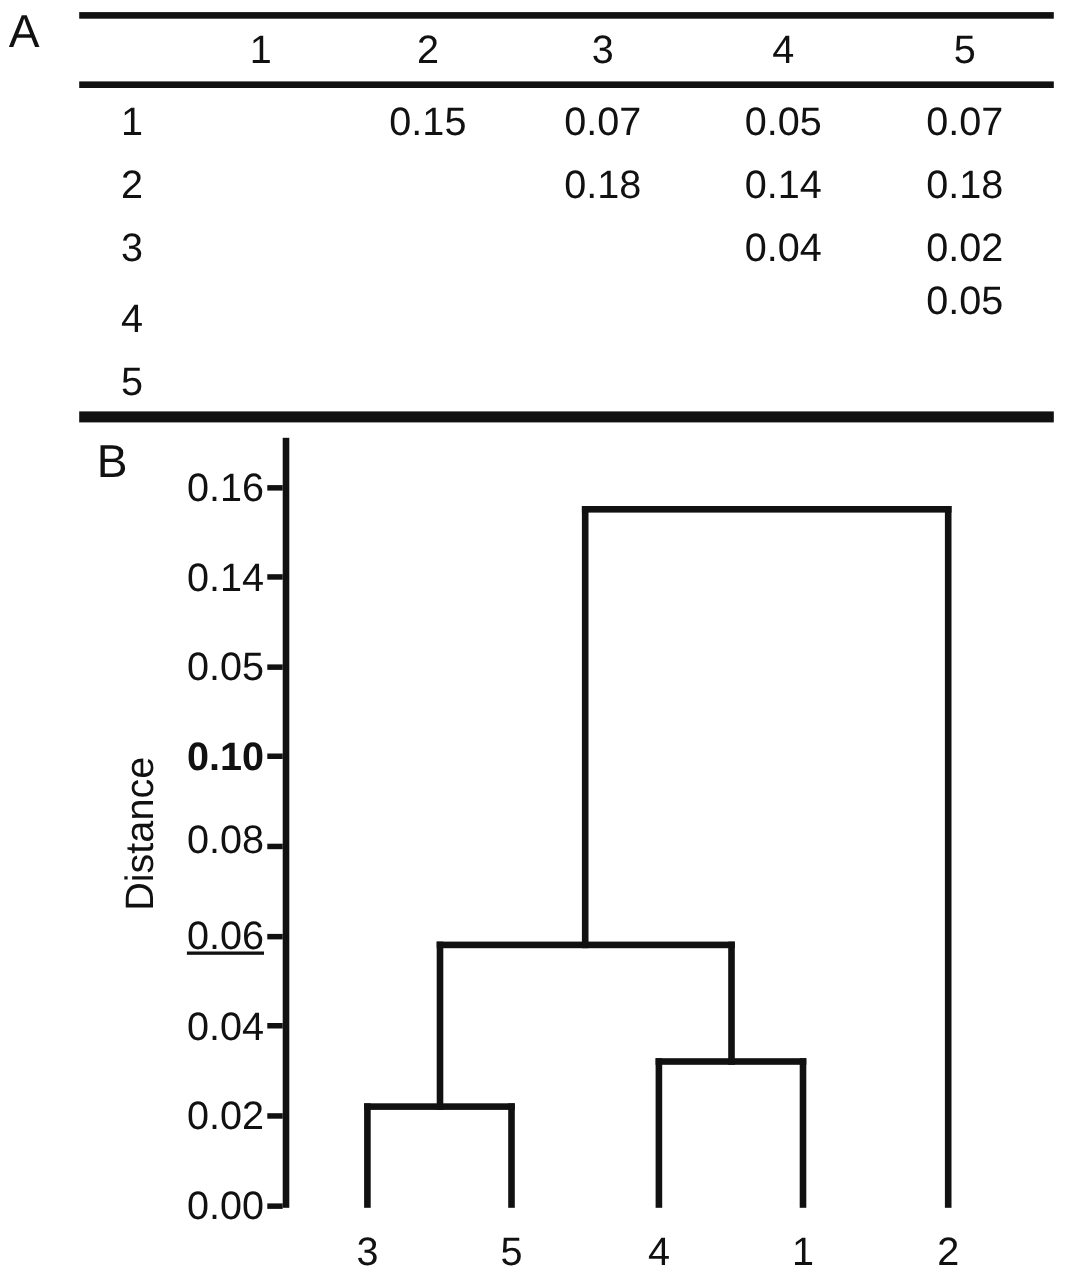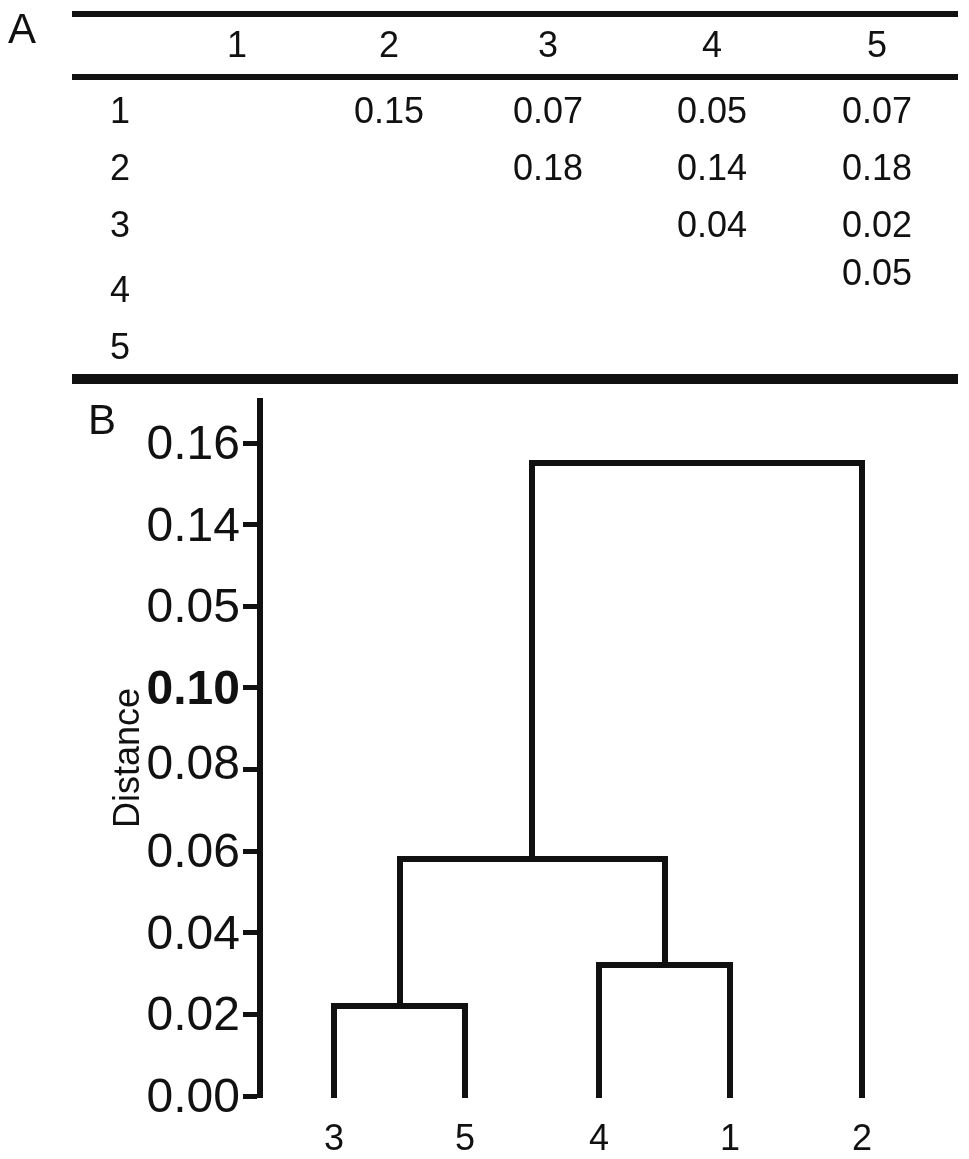--- a/index.html
+++ b/index.html
@@ -37,21 +37,21 @@
   }
   .ln {
     position: absolute;
     background: #111111;
   }
   .ticklbl {
     position: absolute;
     width: 110px;
     left: 130px;
     text-align: right;
-    font-size: 48px;
+    font-size: 36px;
     line-height: 42px;
     color: #111111;
   }
   .leaflbl {
     position: absolute;
     width: 80px;
     text-align: center;
     font-size: 36px;
     line-height: 42px;
     color: #111111;
@@ -110,21 +110,21 @@
 
   <div id="dendrogram">
       <div class="ln" style="left: 257px; top: 398px; width: 6px; height: 700px;"></div>
       <div class="ln" style="left: 243px; top: 1093.5px; width: 14px; height: 5px;"></div>
       <div class="ticklbl" style="top: 1075px;">0.00</div>
       <div class="ln" style="left: 243px; top: 1011.88px; width: 14px; height: 5px;"></div>
       <div class="ticklbl" style="top: 993.38px;">0.02</div>
       <div class="ln" style="left: 243px; top: 930.26px; width: 14px; height: 5px;"></div>
       <div class="ticklbl" style="top: 911.76px;">0.04</div>
       <div class="ln" style="left: 243px; top: 848.64px; width: 14px; height: 5px;"></div>
-      <div class="ticklbl" style="top: 830.14px;">0.06</div>
+      <div class="ticklbl" style="top: 830.14px; text-decoration: underline;">0.06</div>
       <div class="ln" style="left: 243px; top: 767.02px; width: 14px; height: 5px;"></div>
       <div class="ticklbl" style="top: 742px;">0.08</div>
       <div class="ln" style="left: 243px; top: 685.4px; width: 14px; height: 5px;"></div>
       <div class="ticklbl" style="top: 666.9px; font-weight: bold;">0.10</div>
       <div class="ln" style="left: 243px; top: 603.78px; width: 14px; height: 5px;"></div>
       <div class="ticklbl" style="top: 585.28px;">0.05</div>
       <div class="ln" style="left: 243px; top: 522.16px; width: 14px; height: 5px;"></div>
       <div class="ticklbl" style="top: 503.66px;">0.14</div>
       <div class="ln" style="left: 243px; top: 440.54px; width: 14px; height: 5px;"></div>
       <div class="ticklbl" style="top: 422.04px;">0.16</div>

